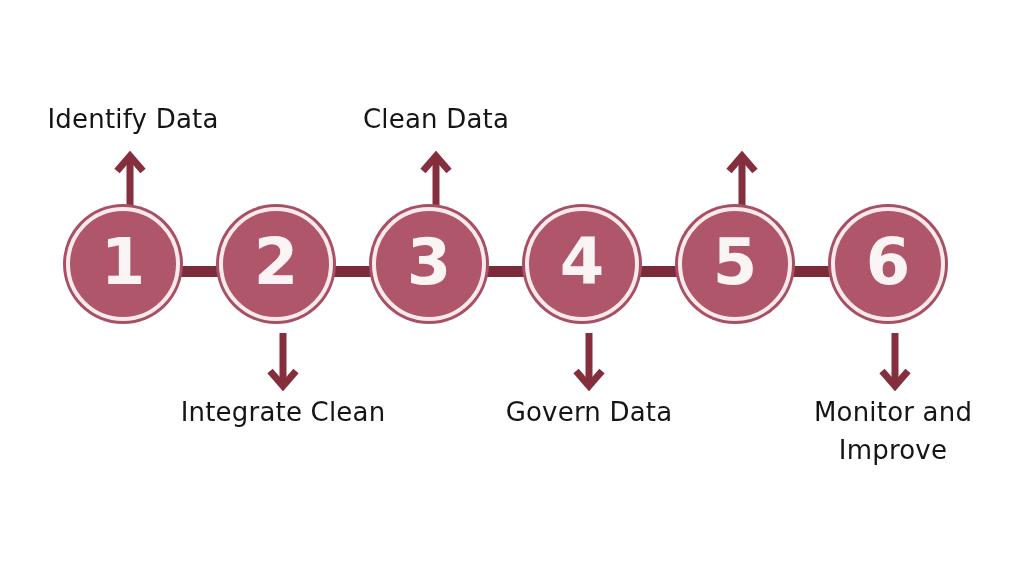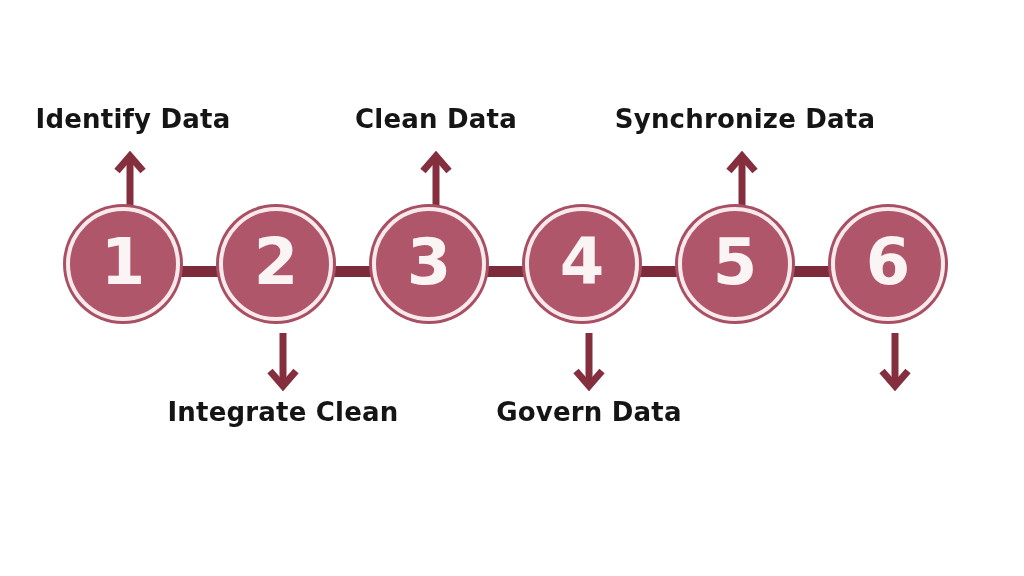--- a/index.html
+++ b/index.html
@@ -74,21 +74,21 @@
   .a2 { left: 266px; }
   .a3 { left: 419px; }
   .a4 { left: 572px; }
   .a5 { left: 725px; }
   .a6 { left: 878px; }
   .step-label {
     position: absolute;
     transform: translateX(-50%);
     color: var(--label);
     font-size: 26px;
-    font-weight: 700;
+    font-weight: 400;
     letter-spacing: 0.2px;
     text-align: center;
     white-space: nowrap;
     line-height: 1.45;
     z-index: 4;
   }
   .label-top { top: 101px; }
   .label-bottom { top: 394px; }
   .l1 { left: 133px; }
   .l2 { left: 283px; }
@@ -157,15 +157,15 @@
     <span class="num">5</span>
   </div>
   <div class="circle c6">
     <span class="num">6</span>
   </div>
 
   <div class="step-label label-top l1">Identify Data</div>
   <div class="step-label label-bottom l2">Integrate Clean</div>
   <div class="step-label label-top l3">Clean Data</div>
   <div class="step-label label-bottom l4">Govern Data</div>
-  <div class="step-label label-top l5">Synchronize Data</div>
+  <div class="step-label label-bottom l6">Monitor and Improve</div>
 
 </div>
 
 </body></html>

